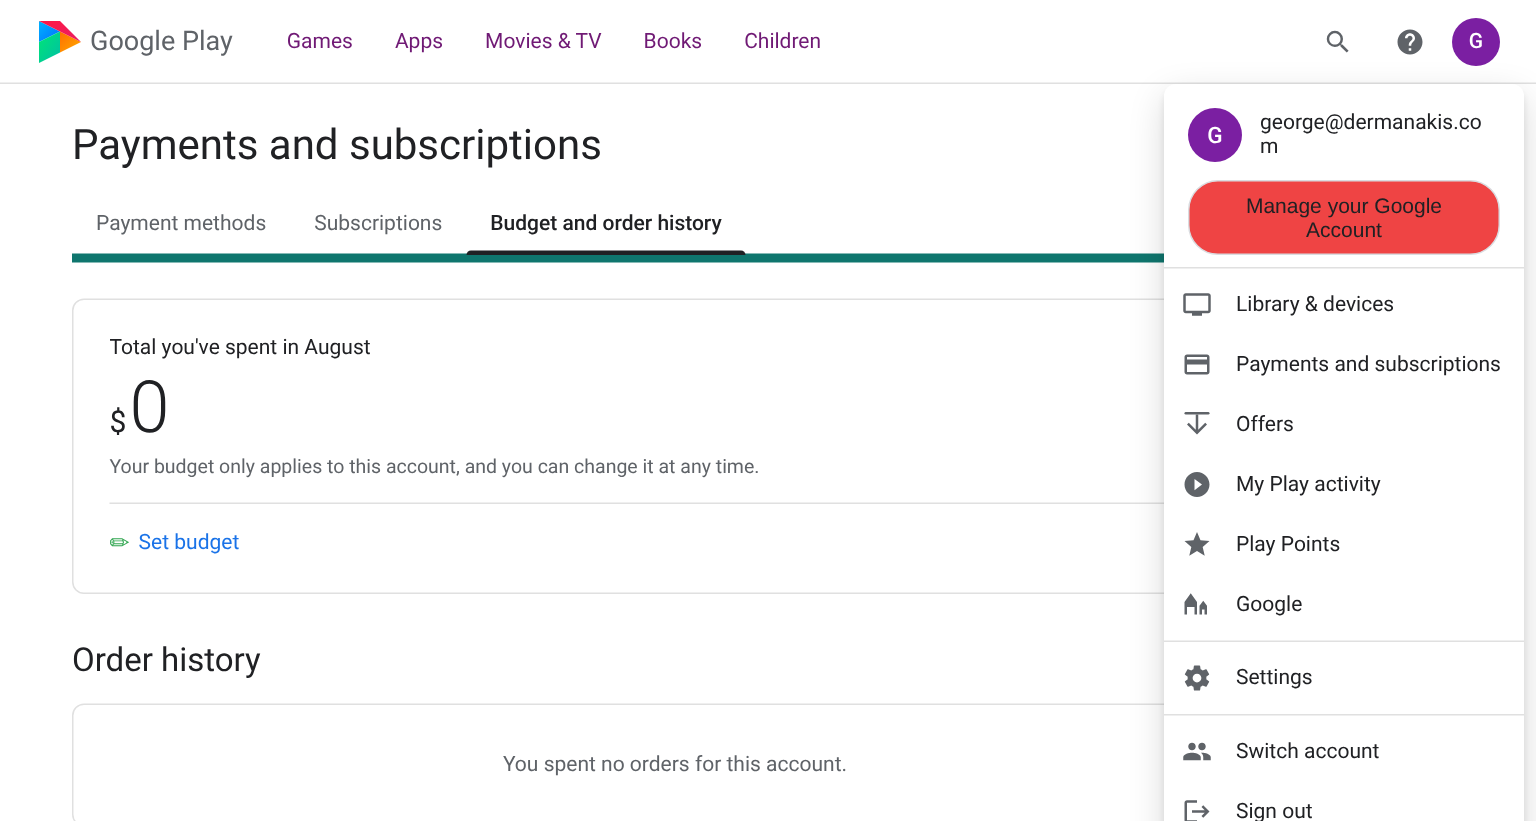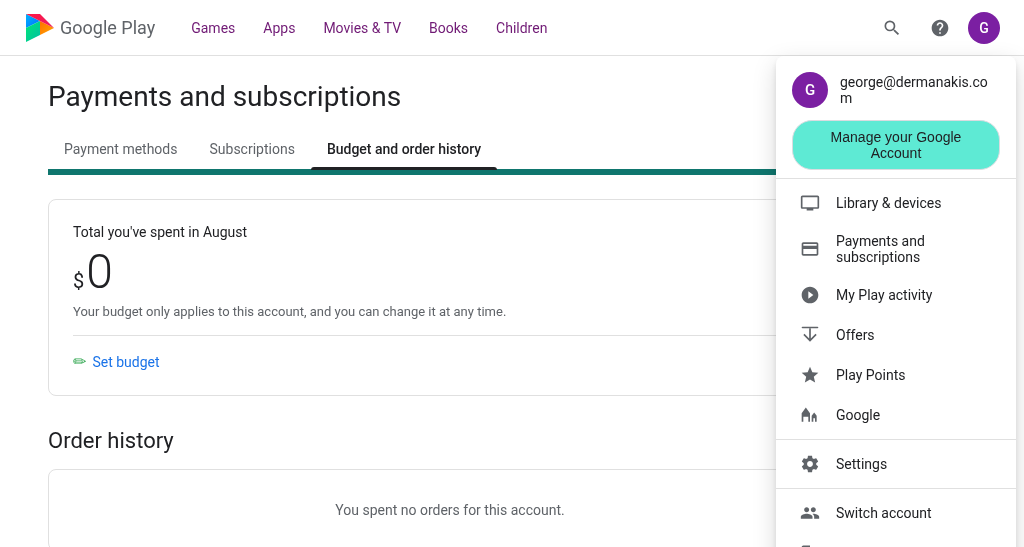--- a/index.html
+++ b/index.html
@@ -218,32 +218,32 @@
     }
     .manage-account-btn {
       display: block;
       margin: 0 16px 8px;
       padding: 8px 16px;
       border: 1px solid #dadce0;
       border-radius: 20px;
       font-size: 14px;
       color: #202124;
       cursor: pointer;
-      background: #5eead4;
+      background: #ef4444;
     }
     .dropdown-divider {
       border: none;
       border-top: 1px solid #e0e0e0;
       margin: 4px 0;
     }
     .dropdown-item {
       display: flex;
       align-items: center;
       gap: 16px;
-      padding: 10px 24px;
+      padding: 10px 12px;
       cursor: pointer;
       color: #202124;
       font-size: 14px;
     }
     .dropdown-item-icon {
       width: 20px;
       height: 20px;
       display: flex;
       align-items: center;
       justify-content: center;
@@ -353,39 +353,39 @@
       <svg width="20" height="20" viewBox="0 0 24 24" fill="#5f6368">
           <path d="M20 4H4c-1.11 0-1.99.89-1.99 2L2 18c0 1.11.89 2 2 2h16c1.11 0 2-.89 2-2V6c0-1.11-.89-2-2-2zm0 14H4v-6h16v6zm0-10H4V6h16v2z"></path>
         </svg>
     </span>
     <span>Payments and subscriptions</span>
   </div>
 
   <div class="dropdown-item">
     <span class="dropdown-item-icon">
       <svg width="20" height="20" viewBox="0 0 24 24" fill="#5f6368">
-          <path d="M12 2C6.48 2 2 6.48 2 12s4.48 10 10 10 10-4.48 10-10S17.52 2 12 2zm-2 14.5v-9l6 4.5-6 4.5z"></path>
-        </svg>
-    </span>
-    <span>My Play activity</span>
-  </div>
-
-  <div class="dropdown-item">
-    <span class="dropdown-item-icon">
-      <svg width="20" height="20" viewBox="0 0 24 24" fill="#5f6368">
           <path d="M20 12l-1.41-1.41L13 16.17V4h-2v12.17l-5.58-5.59L4 12l8 8 8-8z"></path>
           <rect x="2" y="2" width="20" height="2" rx="1"></rect>
         </svg>
     </span>
     <span>Offers</span>
   </div>
 
   <div class="dropdown-item">
     <span class="dropdown-item-icon">
       <svg width="20" height="20" viewBox="0 0 24 24" fill="#5f6368">
+          <path d="M12 2C6.48 2 2 6.48 2 12s4.48 10 10 10 10-4.48 10-10S17.52 2 12 2zm-2 14.5v-9l6 4.5-6 4.5z"></path>
+        </svg>
+    </span>
+    <span>My Play activity</span>
+  </div>
+
+  <div class="dropdown-item">
+    <span class="dropdown-item-icon">
+      <svg width="20" height="20" viewBox="0 0 24 24" fill="#5f6368">
           <path d="M12 2L9.19 8.63 2 9.24l5.46 4.73L5.82 21 12 17.27 18.18 21l-1.64-7.03L22 9.24l-7.19-.61z"></path>
         </svg>
     </span>
     <span>Play Points</span>
   </div>
 
   <div class="dropdown-item">
     <span class="dropdown-item-icon">
       <svg width="20" height="20" viewBox="0 0 24 24" fill="#5f6368">
           <path d="M10 20v-6H4v6H2V10l5-7 5 7v10h-2zm8 0v-4h-2v4h-2v-7l3-4 3 4v7h-2z"></path>

